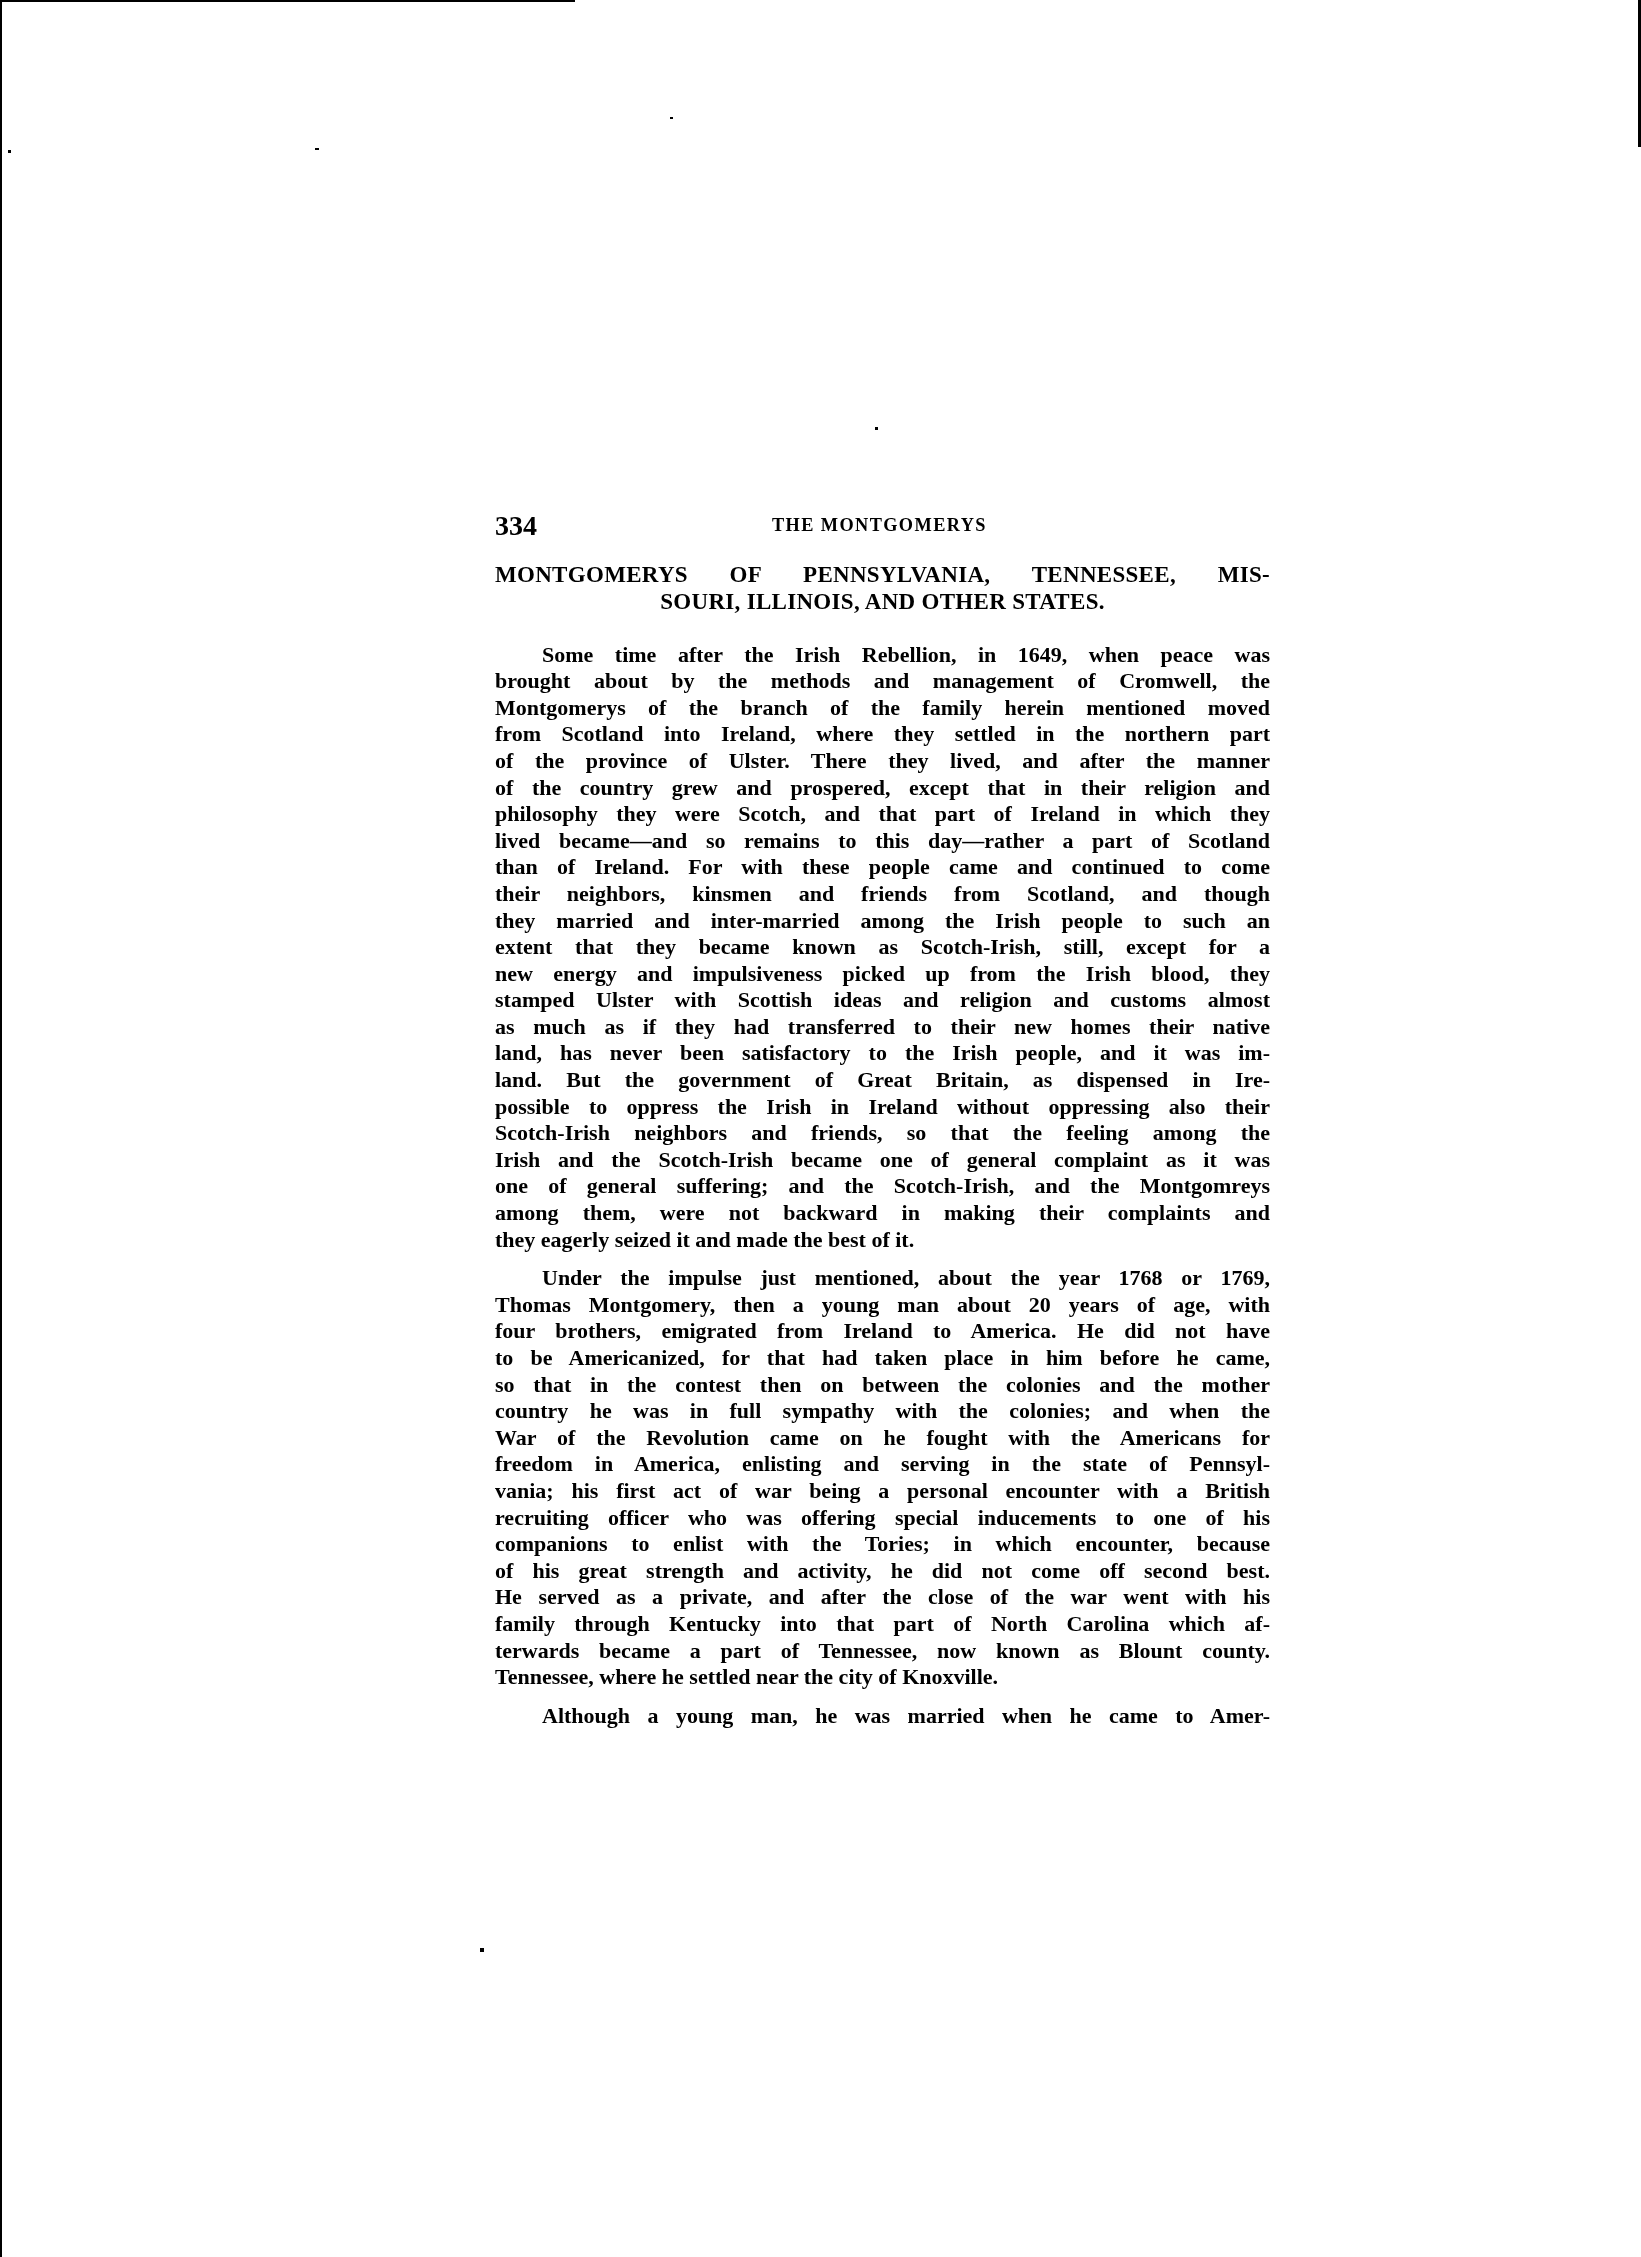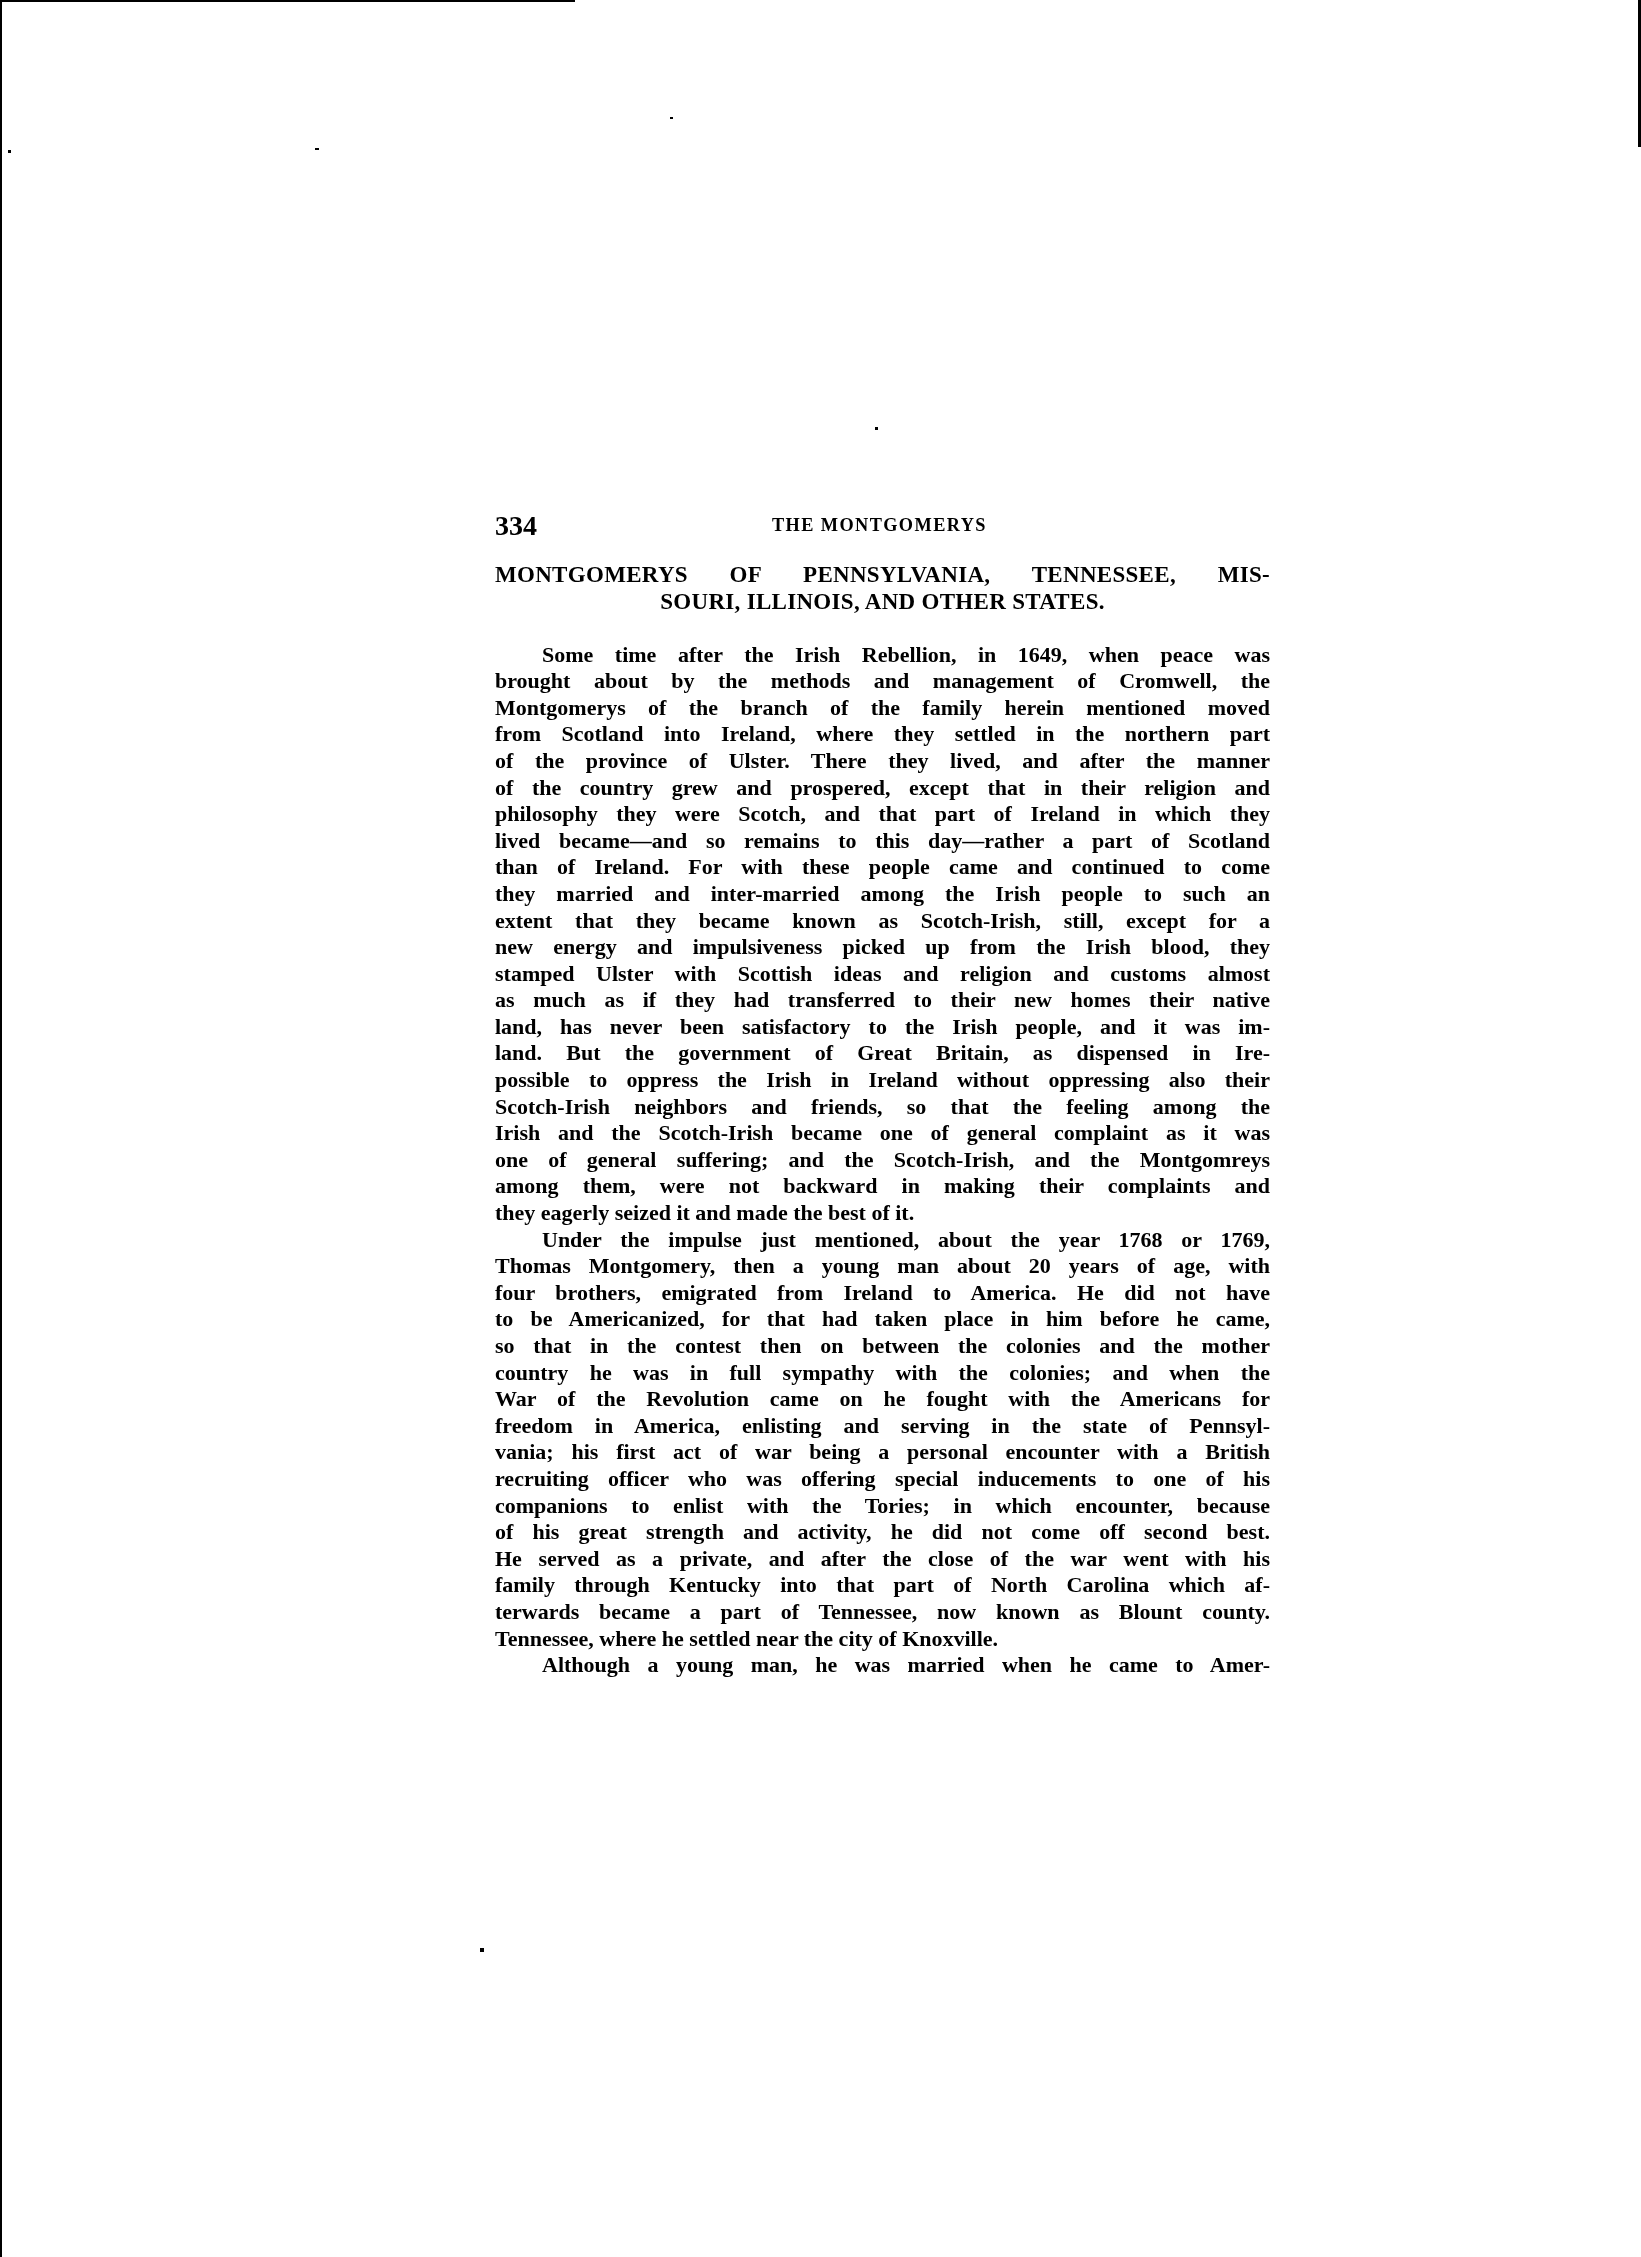--- a/index.html
+++ b/index.html
@@ -93,20 +93,21 @@
     .ln {
       display: block;
       white-space: nowrap;
       text-align: justify;
       text-align-last: justify;
       height: 26.6px;
       overflow: visible;
     }
     .ln.indent {
       padding-left: 47px;
+      margin-top: 12px;
     }
     .ln.last {
       text-align-last: left;
     }
   </style>
 </head>
 <body>
 
 <div class="scan-top-line"></div>
 <div class="scan-left-line"></div>
@@ -134,20 +135,21 @@
     <div>
       <span class="ln indent">Some time after the Irish Rebellion, in 1649, when peace was</span>
       <span class="ln">brought about by the methods and management of Cromwell, the</span>
       <span class="ln">Montgomerys of the branch of the family herein mentioned moved</span>
       <span class="ln">from Scotland into Ireland, where they settled in the northern part</span>
       <span class="ln">of the province of Ulster. There they lived, and after the manner</span>
       <span class="ln">of the country grew and prospered, except that in their religion and</span>
       <span class="ln">philosophy they were Scotch, and that part of Ireland in which they</span>
       <span class="ln">lived became—and so remains to this day—rather a part of Scotland</span>
       <span class="ln">than of Ireland. For with these people came and continued to come</span>
+      <span class="ln">their neighbors, kinsmen and friends from Scotland, and though</span>
       <span class="ln">they married and inter-married among the Irish people to such an</span>
       <span class="ln">extent that they became known as Scotch-Irish, still, except for a</span>
       <span class="ln">new energy and impulsiveness picked up from the Irish blood, they</span>
       <span class="ln">stamped Ulster with Scottish ideas and religion and customs almost</span>
       <span class="ln">as much as if they had transferred to their new homes their native</span>
       <span class="ln">land, has never been satisfactory to the Irish people, and it was im-</span>
       <span class="ln">land. But the government of Great Britain, as dispensed in Ire-</span>
       <span class="ln">possible to oppress the Irish in Ireland without oppressing also their</span>
       <span class="ln">Scotch-Irish neighbors and friends, so that the feeling among the</span>
       <span class="ln">Irish and the Scotch-Irish became one of general complaint as it was</span>

